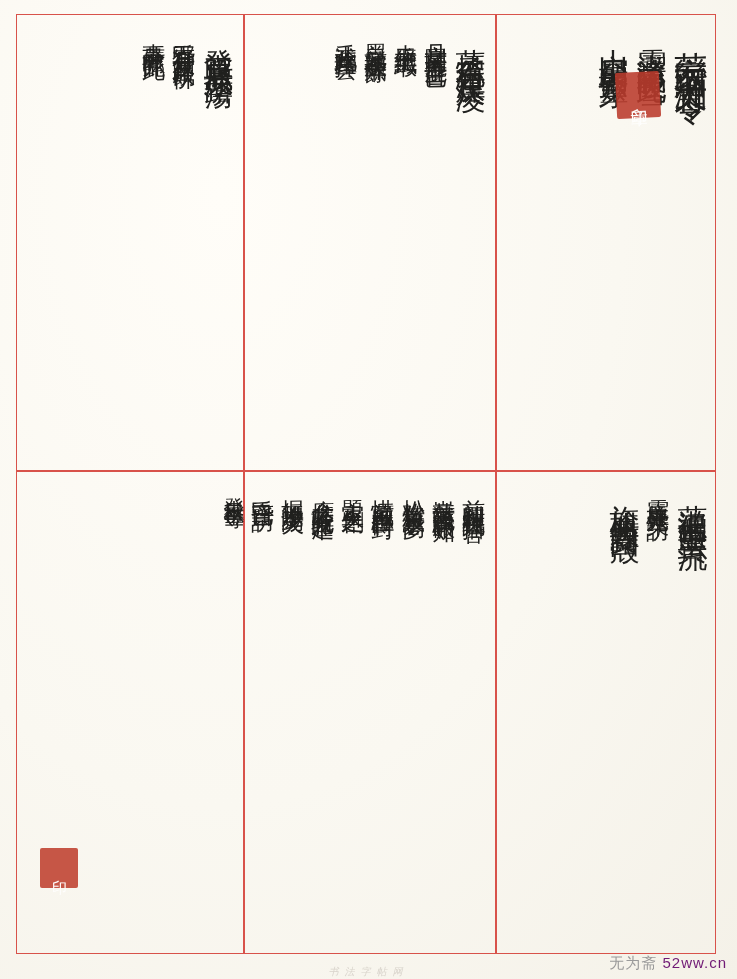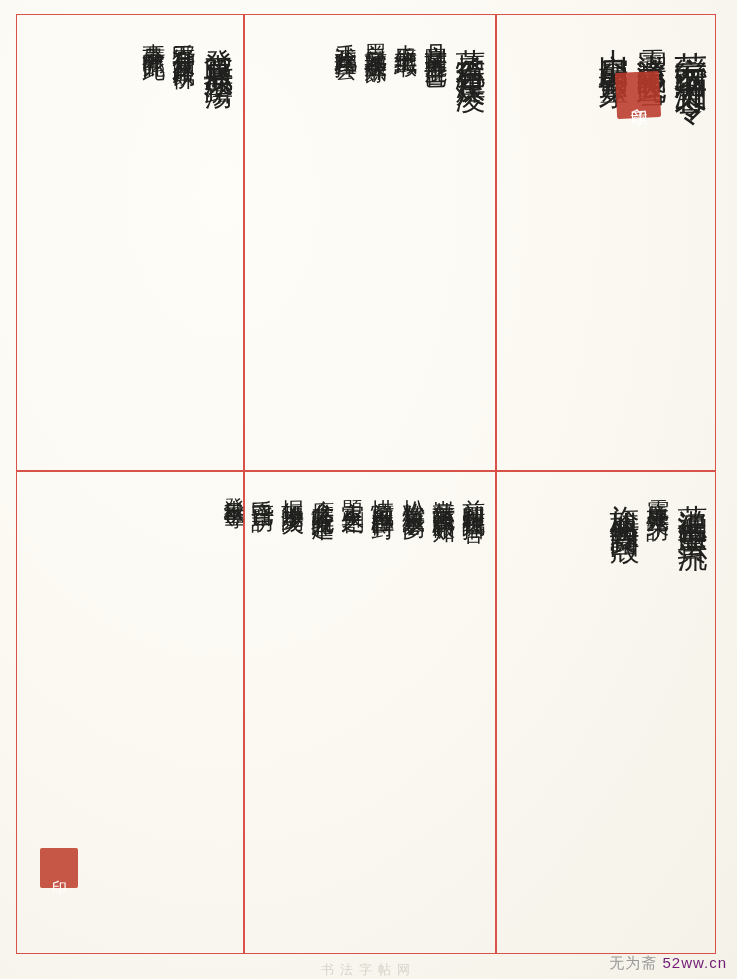--- a/index.html
+++ b/index.html
@@ -133,24 +133,25 @@
   .watermark .dom {
     color: #701a75;
     text-align: right;
   }
   .footer-faint {
     position: absolute;
     left: 50%;
     transform: translateX(-50%);
     bottom: 0px;
     font-family: "Liberation Sans", sans-serif;
-    font-size: 13px;
+    font-size: 10px;
     color: #d9d4cc;
     letter-spacing: 6px;
     white-space: nowrap;
+    font-style: italic;
   }
 </style>
 </head>
 <body>
 
 <div id="page">
 
   <div class="paper-bg"></div>
 
   <div class="grid">

